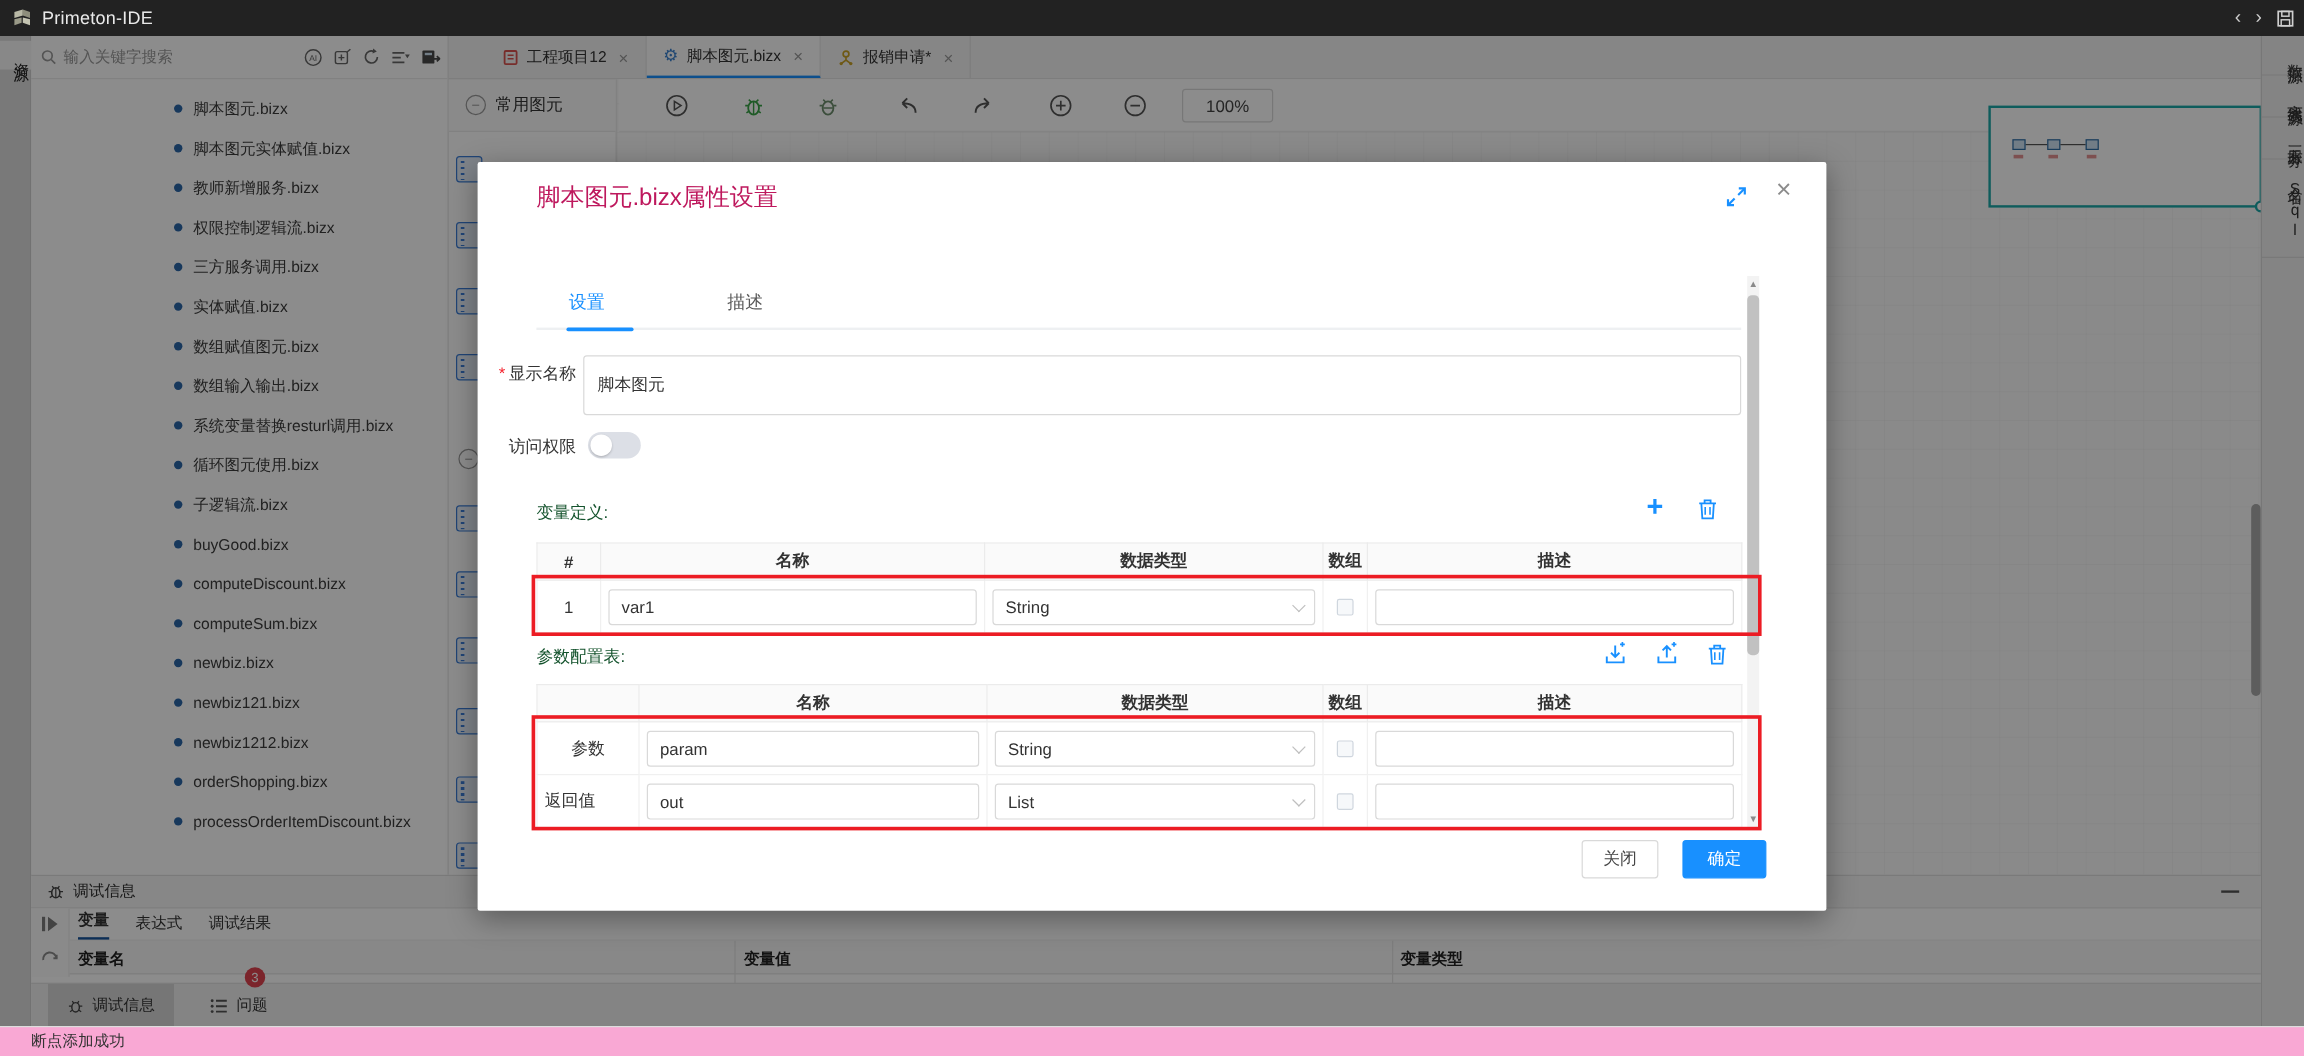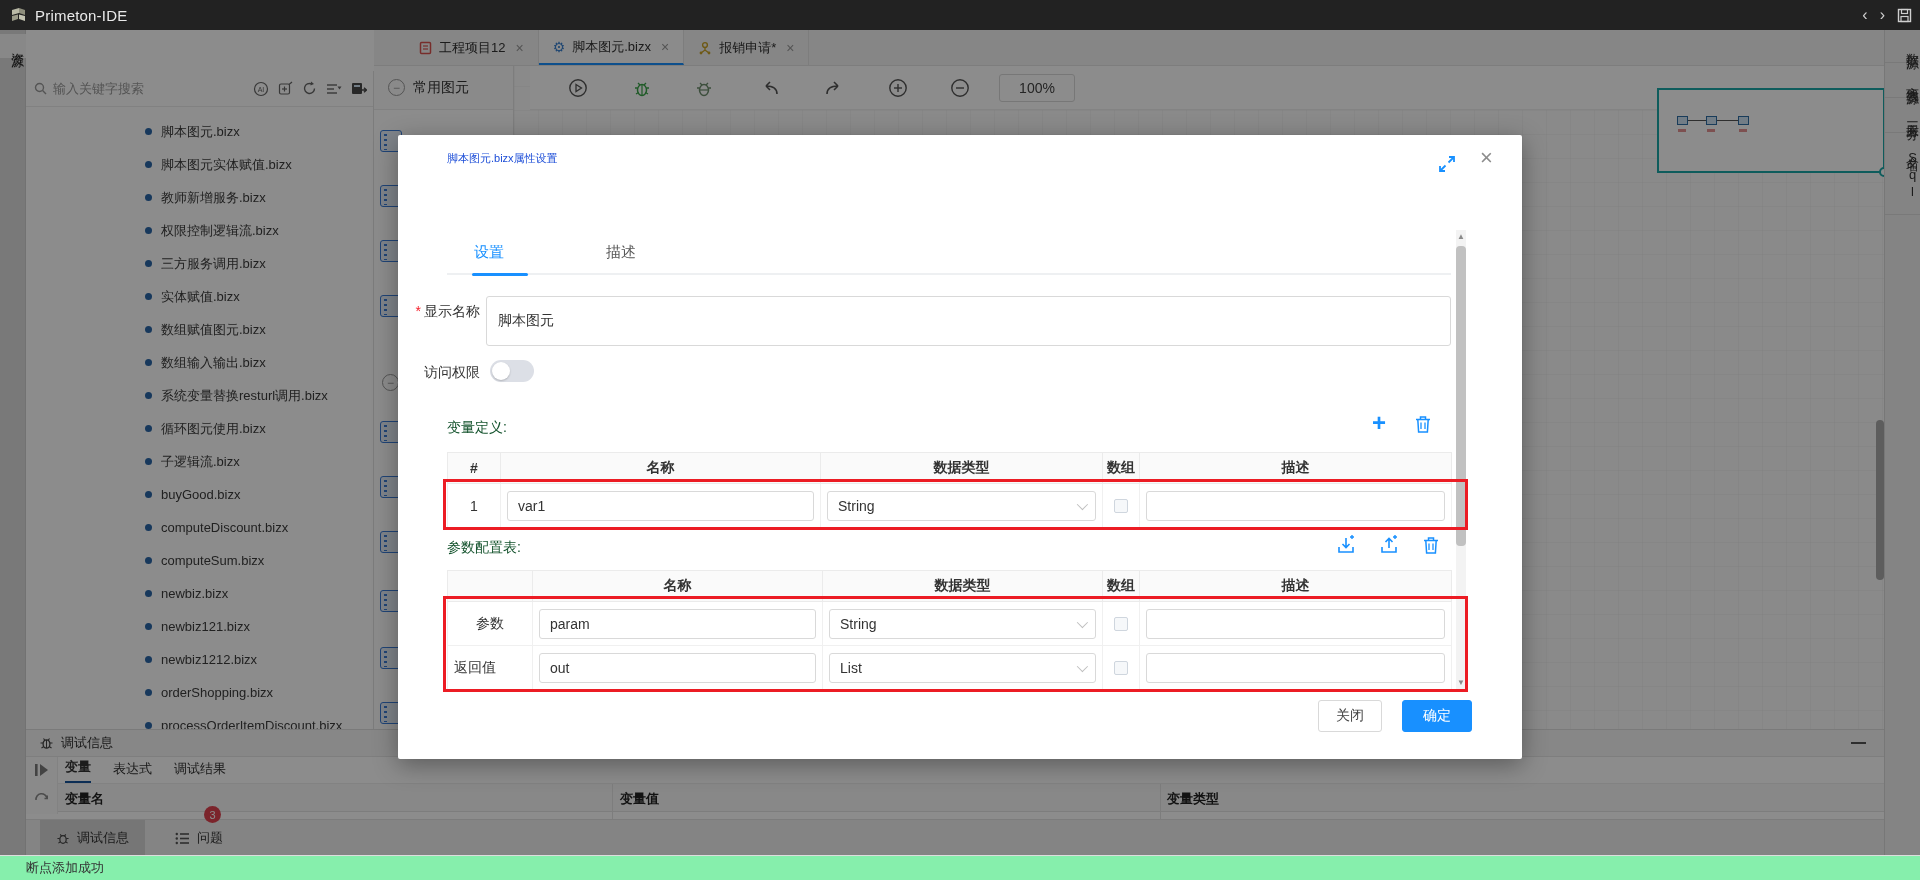--- a/index.html
+++ b/index.html
@@ -11,21 +11,21 @@
     display:flex; align-items:center; padding-left:10px; z-index:40; }
   .titlebar .logo { width:17px; height:16px; margin-right:8px; }
   .titlebar .app { font-size:15px; letter-spacing:.2px; }
   .tb-right { position:absolute; right:8px; top:0; height:30px; display:flex; align-items:center; gap:12px; color:#cfcfcf; }
   .tb-right .navch { font-size:16px; line-height:1; cursor:default; }
   
   .left-rail { position:absolute; left:0; top:30px; width:26px; height:825px; background:#dcdcdc; border-right:1px solid #cfcfcf; }
   .rail-tab { position:absolute; left:0; top:4px; width:26px; padding:8px 0 10px; background:#f7f7f7; text-align:center;
     writing-mode:vertical-rl; text-orientation:upright; letter-spacing:3px; font-size:13px; color:#222; margin:0 auto; }
   
-  .explorer { position:absolute; left:26px; top:30px; width:348px; height:699px; background:#fff; border-right:1px solid #e2e2e2;margin-top:41px; }
+  .explorer { position:absolute; left:26px; top:30px; width:348px; height:699px; background:#fff; border-right:1px solid #e2e2e2; }
   .search-row { position:relative; height:36px; border-bottom:1px solid #ececec; display:flex; align-items:center; padding:0 6px 0 8px; }
   .search-input { flex:0 0 168px; display:flex; align-items:center; gap:6px; color:#9a9a9a; }
   .search-icons { margin-left:auto; display:flex; align-items:center; gap:9px; color:#666; }
   .tree { position:absolute; left:0; top:44px; width:348px; }
   .tree-item { height:33px; line-height:33px; padding-left:119px; white-space:nowrap; color:#3c3c3c; cursor:default; }
   .tree-item .dot { display:inline-block; width:7px; height:7px; border-radius:50%; background:#2a66a8; margin-right:9px; vertical-align:1px; }
   
   .palette { position:absolute; left:374px; top:66px; width:140px; height:663px; background:#fff; border-right:1px solid #e4e4e4; }
   .palette-hd { height:44px; display:flex; align-items:center; gap:8px; padding-left:14px; border-bottom:1px solid #ececec; background:#fbfbfb; font-size:14px; color:#333; }
   .circ-min { width:17px; height:17px; border:1px solid #9a9a9a; border-radius:50%; color:#9a9a9a; display:flex; align-items:center; justify-content:center; font-size:12px; line-height:1; }
@@ -35,21 +35,21 @@
   
   .tabbar { position:absolute; left:374px; top:30px; width:1510px; height:36px; background:#f4f4f4; border-bottom:1px solid #e3e3e3; display:flex; align-items:stretch; padding-left:31px; }
   .etab { position:relative; display:flex; align-items:center; gap:7px; padding:0 14px; border-right:1px solid #e3e3e3; color:#333; font-size:13px; background:#f4f4f4; cursor:default; }
   .etab.active { background:#fdfdfd; border-bottom:2px solid #1890ff; }
   .etab .x { color:#999; font-size:14px; margin-left:3px; }
   .gear { color:#3b82d0; font-size:14px; }
   
   .canvas { position:absolute; left:514px; top:66px; width:1370px; height:663px; background:#fbfbfb;
     background-image:linear-gradient(#00000006 1px, transparent 1px), linear-gradient(90deg,#00000006 1px, transparent 1px);
     background-size:24px 24px; background-position:0 44px; }
-  .toolbar { position:absolute; left:16px; top:0; width:1370px; height:44px; background:#fff; border-bottom:1px solid #efefef; }
+  .toolbar { position:absolute; left:2px; top:0; width:1370px; height:44px; background:#fff; border-bottom:1px solid #efefef; }
   .tool { position:absolute; top:10px; width:24px; height:24px; display:flex; align-items:center; justify-content:center; color:#555; }
   .zoombox { position:absolute; left:469px; top:8px; width:76px; height:28px; border:1px solid #d9d9d9; border-radius:3px; background:#fff;
     display:flex; align-items:center; justify-content:center; font-size:14px; color:#444; }
   .minimap { position:absolute; left:1143px; top:22px; width:228px; height:85px; background:#fff; border:2px solid #1ba8a8; }
   .mini-node { position:absolute; width:11px; height:9px; background:#cfe3f5; border:1px solid #2e6da4; }
   .mini-edge { position:absolute; height:1px; background:#555; }
   .mini-lbl { position:absolute; width:8px; height:3px; background:#d77; opacity:.8; }
   .mini-handle { position:absolute; right:-6px; bottom:-6px; width:10px; height:10px; border:2px solid #1ba8a8; border-radius:50%; background:#fff; }
   .canvas-scroll { position:absolute; left:1362px; top:354px; width:8px; height:160px; background:#a9a9a9; border-radius:4px; }
   
@@ -66,27 +66,27 @@
   .gutter { position:absolute; left:0; top:27px; width:32px; height:57px; border-right:1px solid #ededed; background:#fcfcfc; }
   .dbg-cols { position:relative; height:28px; background:#f7f7f7; border-bottom:1px solid #e3e3e3; font-weight:bold; color:#222; }
   .dbg-cols span { position:absolute; top:6px; }
   .colline { position:absolute; top:0; width:1px; height:40px; background:#e3e3e3; }
   .dbg-tabs { position:absolute; left:0; top:89px; width:1858px; height:37px; background:#f0f0f0; border-top:1px solid #e2e2e2; display:flex; align-items:stretch; padding-left:14px; gap:14px; }
   .btab { display:flex; align-items:center; gap:7px; padding:0 16px; color:#333; }
   .btab.active { background:#d7d7d7; }
   .badge { position:absolute; left:178px; top:-14px; width:17px; height:17px; border-radius:50%; background:#e0434f; color:#fff;
     font-size:11px; display:flex; align-items:center; justify-content:center; z-index:3; }
   
-  .statusbar { position:absolute; left:0; top:855px; width:1920px; height:25px; background:#86efac; border-top:1px solid #ddd;
+  .statusbar { position:absolute; left:0; top:855px; width:1920px; height:25px; background:#f9a8d4; border-top:1px solid #ddd;
     display:flex; align-items:center; padding-left:26px; color:#333; z-index:45; }
   
   .backdrop { position:absolute; left:0; top:30px; width:1920px; height:825px; background:rgba(0,0,0,.45); z-index:50; }
   .modal { position:absolute; left:398px; top:135px; width:1124px; height:624px; background:#fff; border-radius:2px;
     box-shadow:0 6px 24px rgba(0,0,0,.35); z-index:60; font-size:14px; }
-  .m-title { position:absolute; left:49px; top:16px; font-size:11px; color:#1d4ed8; }
+  .m-title { position:absolute; left:49px; top:16px; font-size:20px; color:#be185d; }
   .m-full { position:absolute; left:1040px; top:20px; width:18px; height:18px; }
   .m-close { position:absolute; left:1082px; top:12px; font-size:22px; color:#8c8c8c; line-height:1; }
   .m-tab { position:absolute; top:108px; font-size:15px; color:#595959; }
   .m-tab.active { color:#1890ff; }
   .m-tabline { position:absolute; left:49px; top:138px; width:1004px; height:2px; background:#eef0f2; }
   .m-ink { position:absolute; left:74px; top:138px; width:56px; height:3px; background:#1890ff; border-radius:2px; }
   .req { color:#f5222d; margin-right:3px; }
   .m-label { position:absolute; width:80px; text-align:right; color:#333; }
   .tin { border:1px solid #d9d9d9; border-radius:3px; background:#fff; display:flex; align-items:center; padding:0 11px; color:#333; }
   .toggle { position:absolute; left:92px; top:225px; width:44px; height:22px; border-radius:11px; background:#dcdfe6; }

